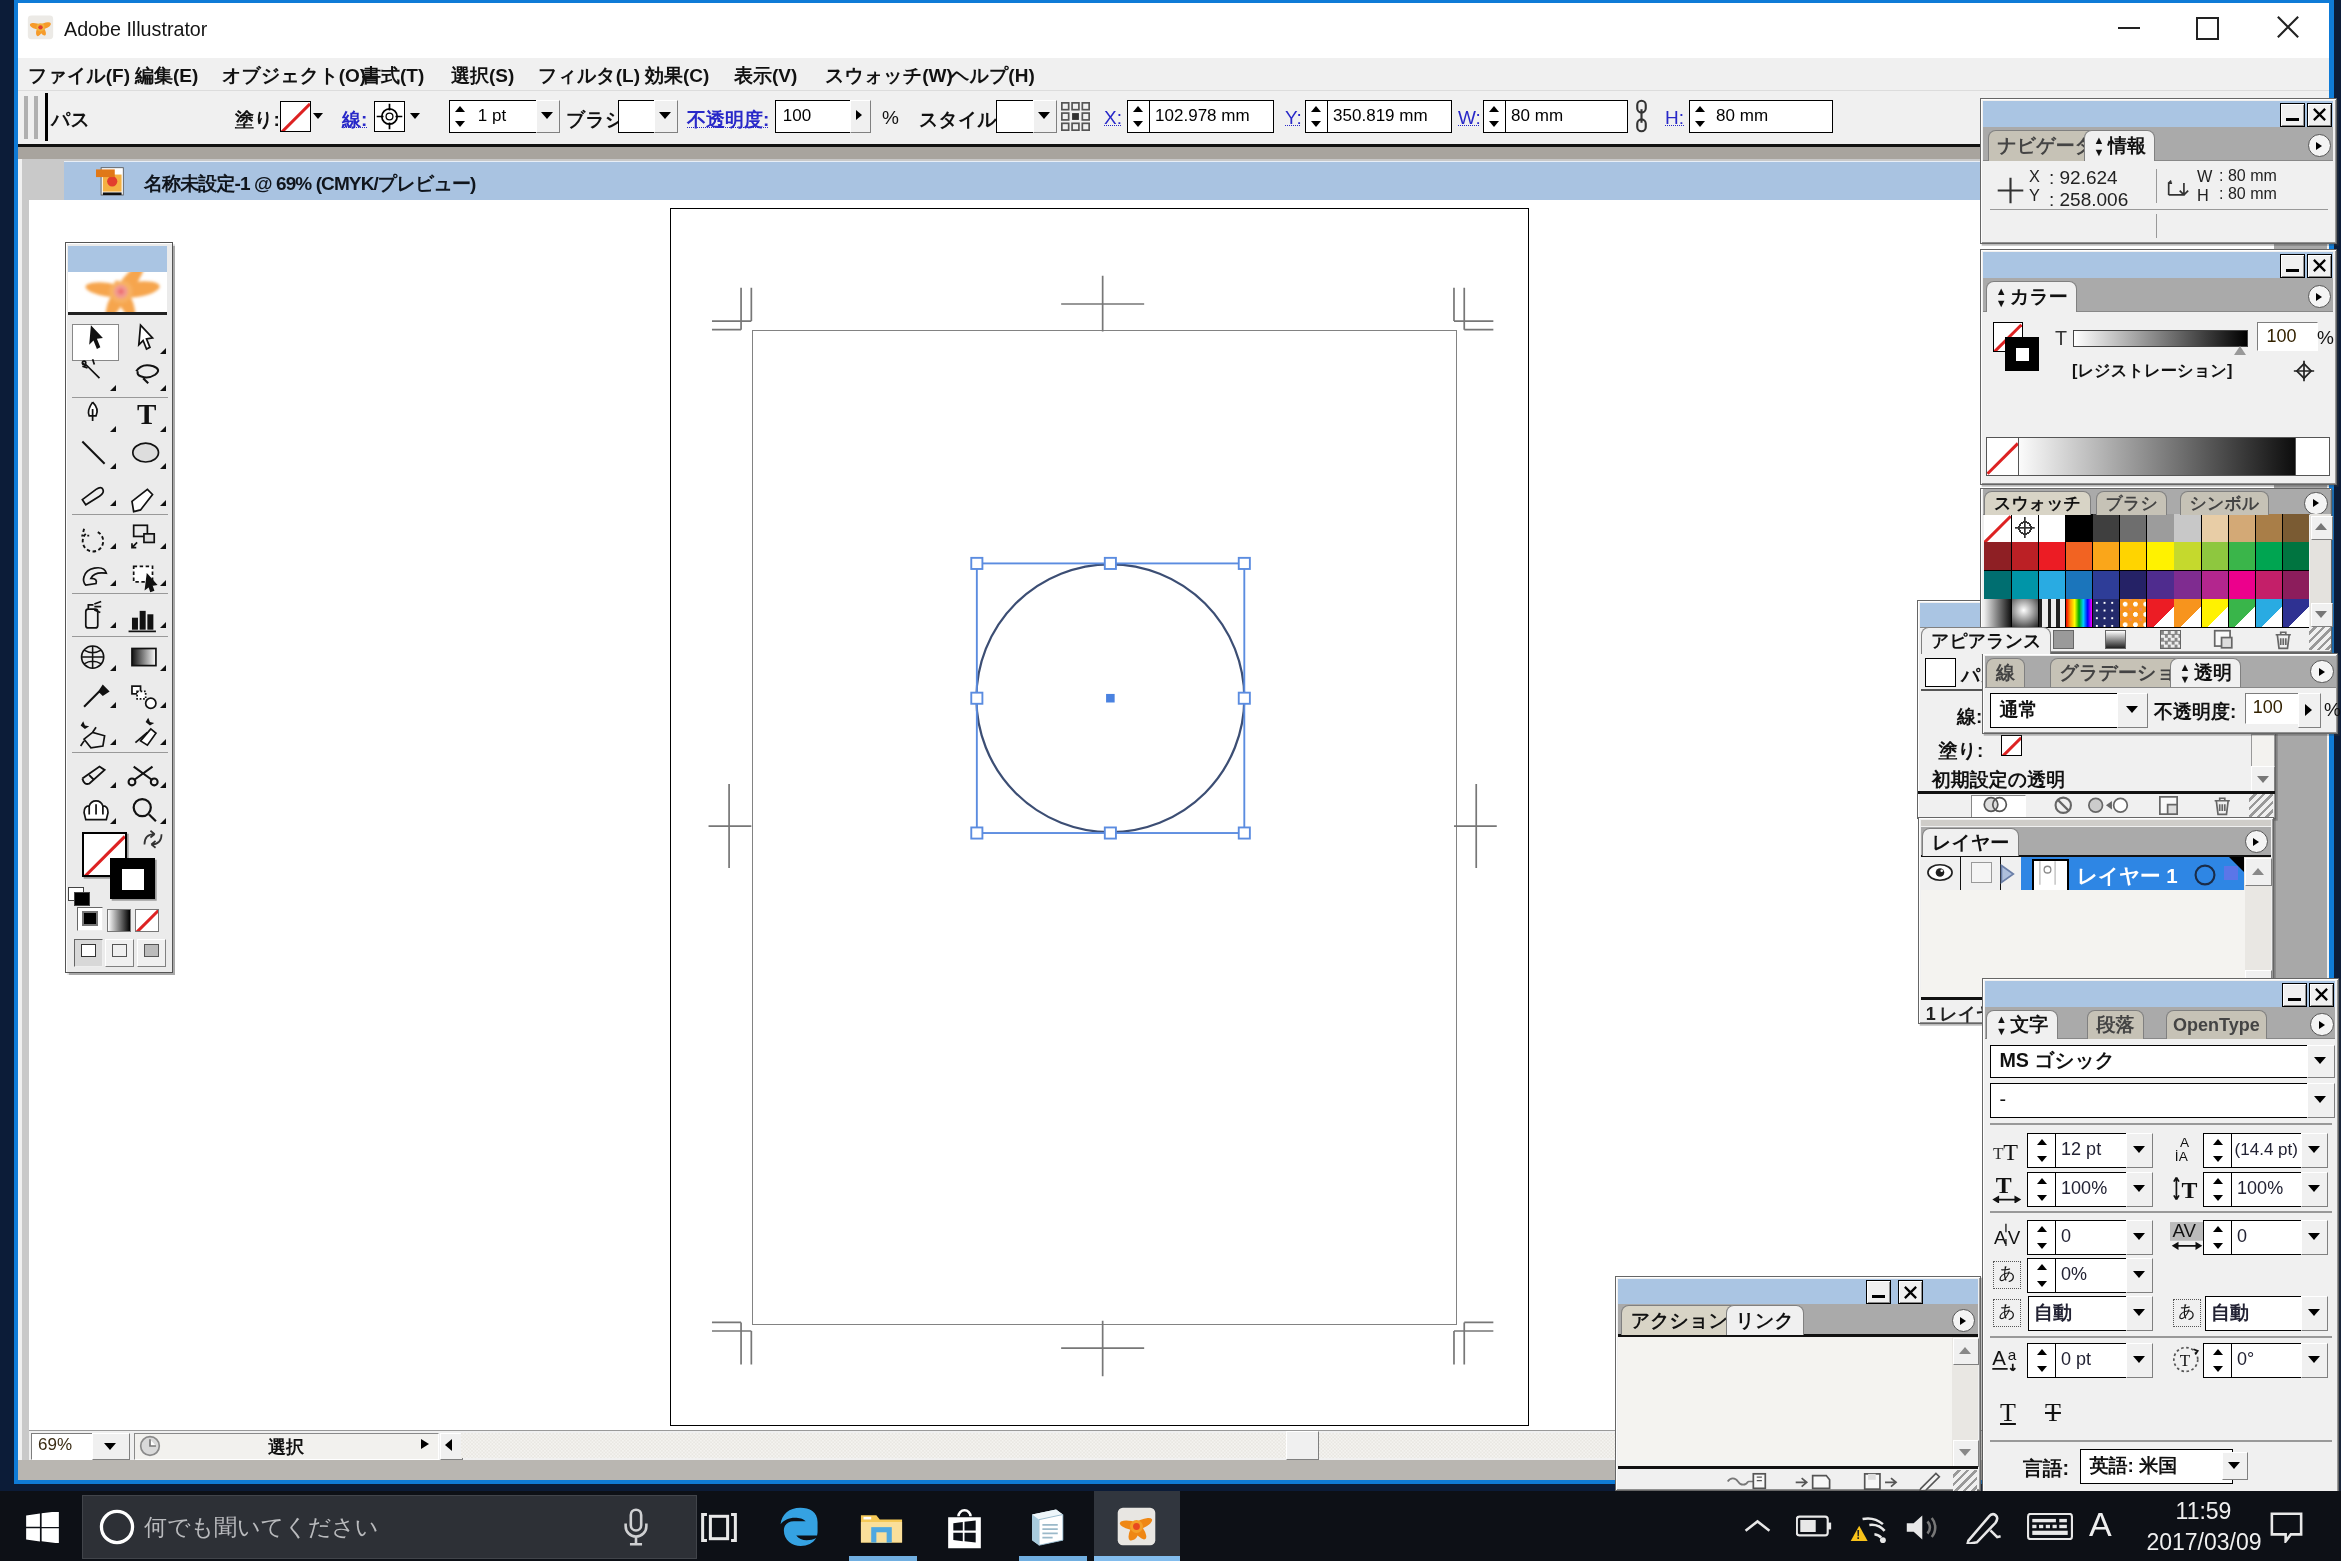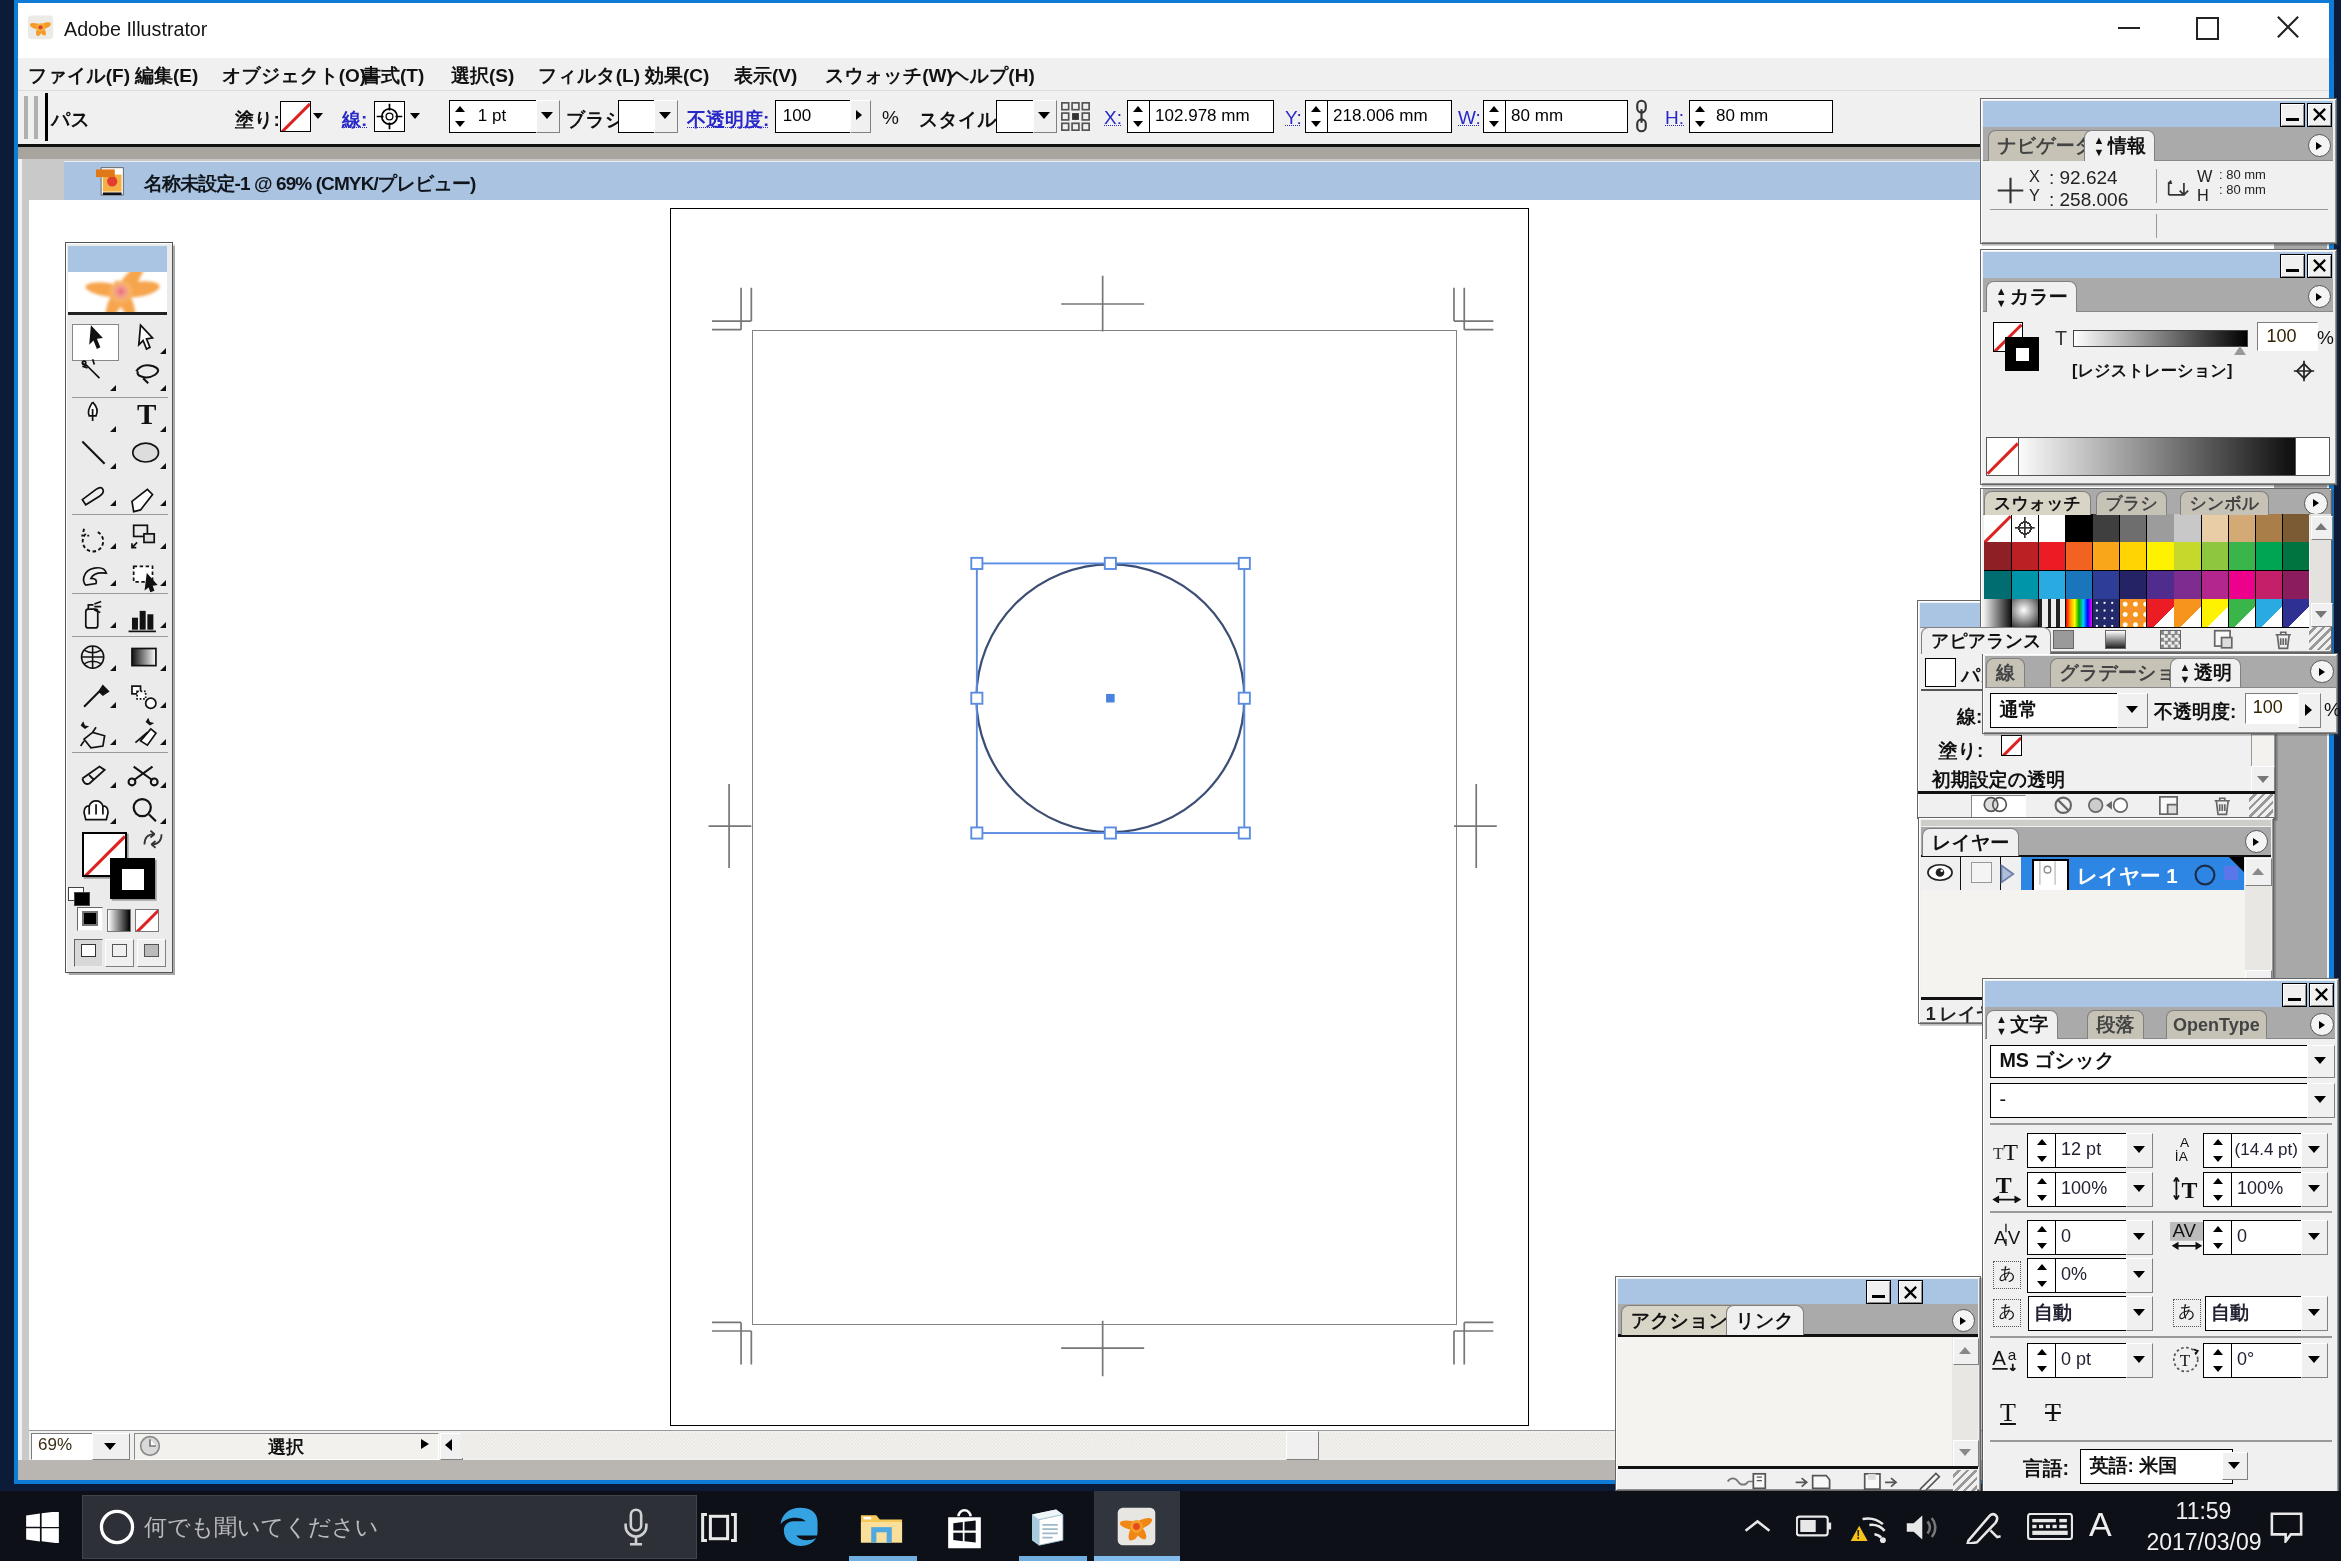--- a/index.html
+++ b/index.html
@@ -153,21 +153,21 @@
 <div class="ab" style="left:1150px;top:100px;width:118px;height:31px;background:#fff;border:1.7px solid #000;border-left:none;font-size:17px;line-height:29px;padding-left:5.1px">102.978 mm</div>
 <div class="ab blue" style="left:1285px;top:107px;font-size:19px">Y:</div>
 <div class="ab spin" style="left:1305px;top:100px;width:20.5px;height:31px">
       <div>
         <i class="tu" style="border-bottom-color:#000"></i>
       </div>
       <div>
         <i class="td"></i>
       </div>
     </div>
-<div class="ab" style="left:1328px;top:100px;width:118px;height:31px;background:#fff;border:1.7px solid #000;border-left:none;font-size:17px;line-height:29px;padding-left:5.1px">218.006 mm</div>
+<div class="ab" style="left:1328px;top:100px;width:118px;height:31px;background:#fff;border:1.7px solid #000;border-left:none;font-size:17px;line-height:29px;padding-left:5.1px">350.819 mm</div>
 <div class="ab blue" style="left:1458px;top:107px;font-size:19px">W:</div>
 <div class="ab spin" style="left:1483px;top:100px;width:20.5px;height:31px">
       <div>
         <i class="tu" style="border-bottom-color:#000"></i>
       </div>
       <div>
         <i class="td"></i>
       </div>
     </div>
 <div class="ab" style="left:1506px;top:100px;width:116px;height:31px;background:#fff;border:1.7px solid #000;border-left:none;font-size:17px;line-height:29px;padding-left:5.1px">80 mm</div>
@@ -450,21 +450,21 @@
  <svg class="ab" style="left:15.4px;top:77px" width="29" height="29" viewBox="0 0 34 34">
         <path d="M17 2v30M2 17h30" stroke="#333" stroke-width="2.5"></path>
       </svg>
  <div class="ab" style="left:48px;top:68px;font-size:16.3px;color:#222">X<br>Y</div>
  <div class="ab" style="left:68px;top:68px;font-size:19px;color:#222">: 92.624<br>: 258.006</div>
  <div class="ab" style="left:175px;top:70px;width:0.9px;height:34px;background:#999"></div>
  <svg class="ab" style="left:184px;top:79px" width="26" height="22" viewBox="0 0 30 26">
         <path d="M4 20 h18 v-14 m0 14 l5-5 m-5 5 l-5-5 M4 20 v-14 h4 m-4 0 l3-3" stroke="#333" stroke-width="2" fill="none"></path>
       </svg>
  <div class="ab" style="left:216px;top:68px;font-size:16.3px;color:#222">W<br>H</div>
- <div class="ab" style="left:238px;top:68px;font-size:13px;color:#222">: 80 mm<br>: 80 mm</div>
+ <div class="ab" style="left:238px;top:68px;font-size:16px;color:#222">: 80 mm<br>: 80 mm</div>
  <div class="ab" style="left:8.6px;top:110px;width:338px;height:0.9px;background:#999"></div>
  <div class="ab" style="left:175px;top:115px;width:0.9px;height:24px;background:#999"></div>
 </div>
 
 <div class="pal" style="left:1980px;top:249px;width:355px;height:234px">
  <div class="ptb" style="left:1.7px;top:1.7px;width:350px;height:26.5px"></div>
  <div class="pbtn" style="right:31px;top:4.3px">
         <b style="width:13px;height:3.4px;background:#000;margin-top:8.6px"></b>
       </div>
  <div class="pbtn" style="right:4.3px;top:4.3px">

